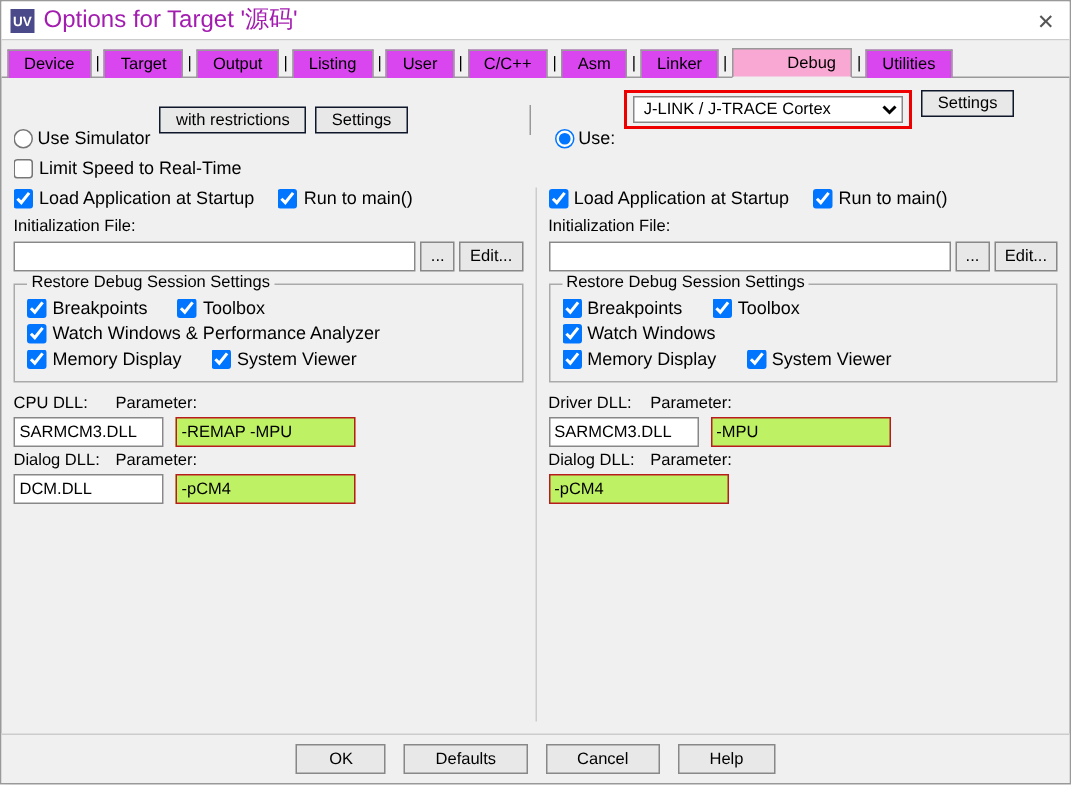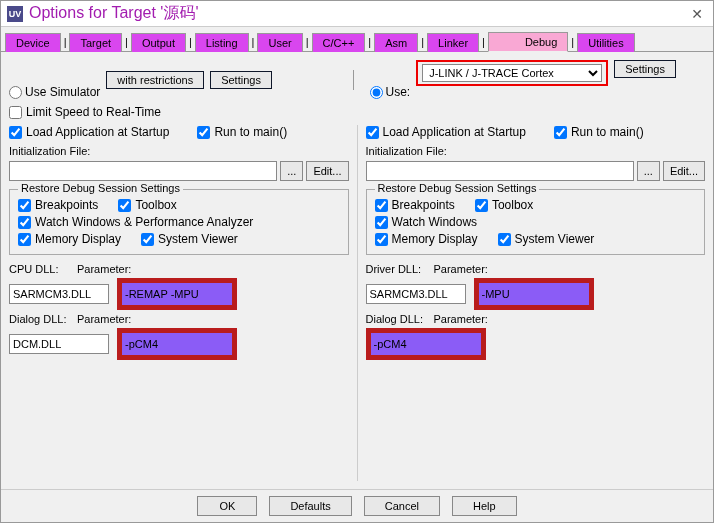--- a/index.html
+++ b/index.html
@@ -148,21 +148,21 @@
       flex-direction: column;
       gap: 4px;
     }
     .col-divider {
       width: 1px;
       background: #ccc;
     }
     .load-row {
       display: flex;
       align-items: center;
-      gap: 28px;
+      gap: 16px;
     }
     .init-file-label {
       font-size: 11px;
       margin-top: 2px;
     }
     .init-file-row {
       display: flex;
       align-items: center;
       gap: 3px;
     }
@@ -226,23 +226,23 @@
     .dll-input {
       width: 100px;
       height: 20px;
       border: 1px solid #888;
       background: #fff;
       font-size: 11px;
       padding: 1px 3px;
     }
     .dll-param-input {
       width: 120px;
-      height: 32px;
-      border: 5px solid #b91c1c;
-      background: #8b5cf6;
+      height: 20px;
+      border: 1px solid #b91c1c;
+      background: #bef264;
       font-size: 11px;
       padding: 1px 3px;
     }
     .footer {
       display: flex;
       justify-content: center;
       align-items: center;
       gap: 12px;
       padding: 6px 8px;
       border-top: 1px solid #ccc;

